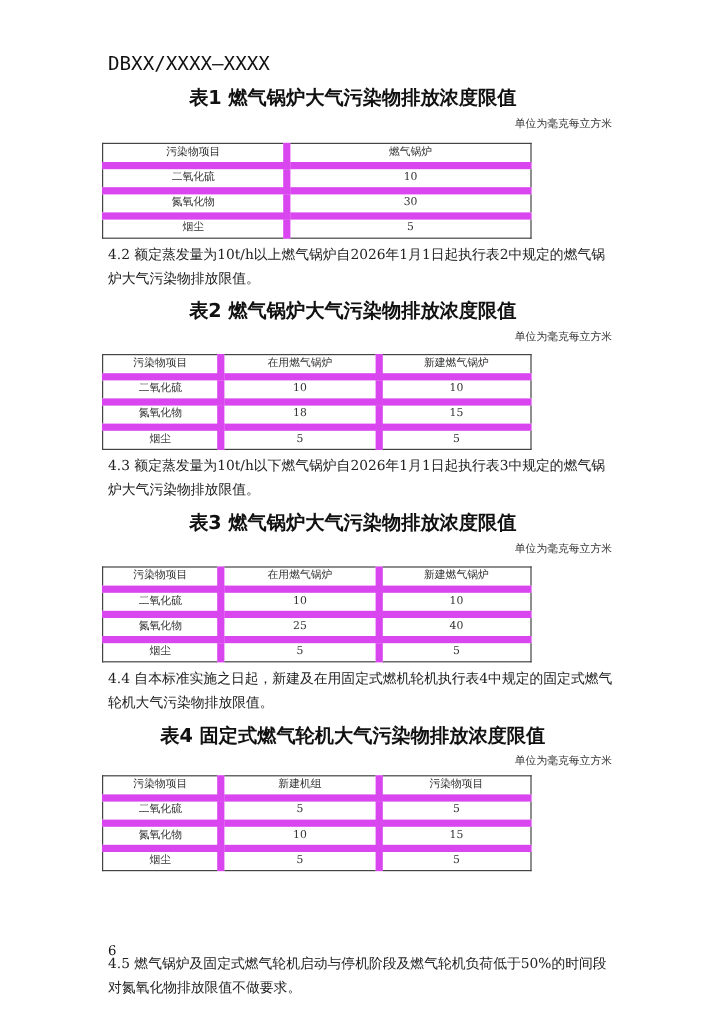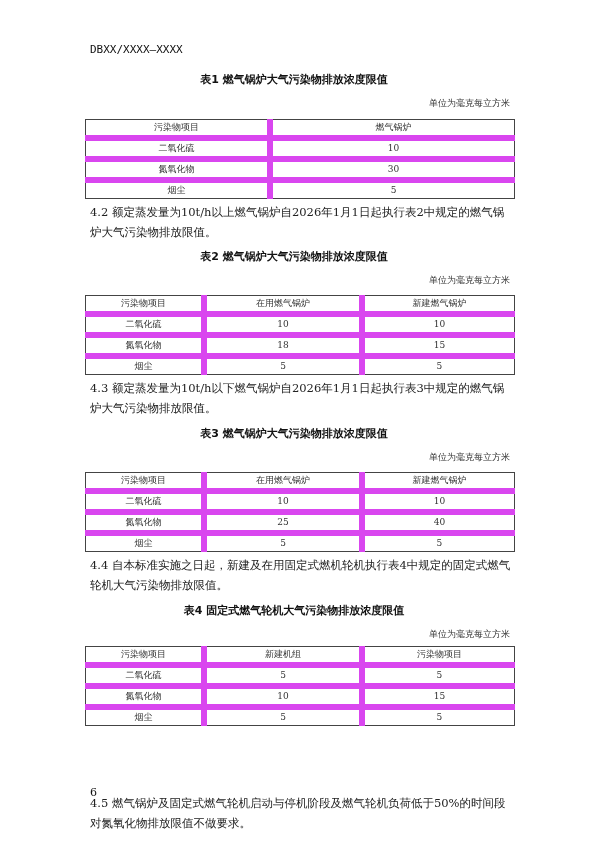--- a/index.html
+++ b/index.html
@@ -1,21 +1,21 @@
 <!DOCTYPE html>
 <html><head>
 <meta charset="utf-8">
 <style>
   html, body { margin: 0; padding: 0; background: #ffffff; }
   body { width: 600px; height: 848px; position: relative; overflow: hidden;
          font-family: "DejaVu Serif", "Liberation Serif", serif; color: #222; }
-  .page-header { position: absolute; left: 90px; top: 43px; font-family: "DejaVu Sans Mono", "Liberation Mono", monospace; font-size: 11px; color: #111; letter-spacing: 0px; }
-  .tbl-title { position: absolute; left: 0; width: 588px; text-align: center; font-family: "DejaVu Sans", "Liberation Sans", sans-serif; font-weight: bold; font-size: 11px; color: #111; }
+  .page-header { position: absolute; left: 90px; top: 43px; font-family: "DejaVu Sans Mono", "Liberation Mono", monospace; font-size: 16px; color: #111; letter-spacing: 0px; }
+  .tbl-title { position: absolute; left: 0; width: 588px; text-align: center; font-family: "DejaVu Sans", "Liberation Sans", sans-serif; font-weight: bold; font-size: 16px; color: #111; }
   .unit { position: absolute; right: 90px; font-size: 9px; color: #333; }
-  table.std { position: absolute; left: 85px; width: 430px; border-collapse: collapse; font-size: 9px; color: #333; }
+  table.std { position: absolute; left: 85px; width: 358px; border-collapse: collapse; font-size: 9px; color: #333; }
   table.std td { border: 6px solid #d946ef; height: 15px; padding: 0; text-align: center; line-height: 15px; }
   table.std tr:first-child td { border-top: 1.5px solid #444; }
   table.std tr:last-child td { border-bottom: 1.5px solid #444; }
   table.std td:first-child { border-left: 1.5px solid #444; }
   table.std td:last-child { border-right: 1.5px solid #444; }
   .para { position: absolute; left: 90px; width: 425px; font-size: 11.5px; line-height: 20px; color: #222; }
   .page-num { position: absolute; left: 90px; top: 786px; font-size: 11px; color: #111; }
 </style>
 </head>
 <body>

